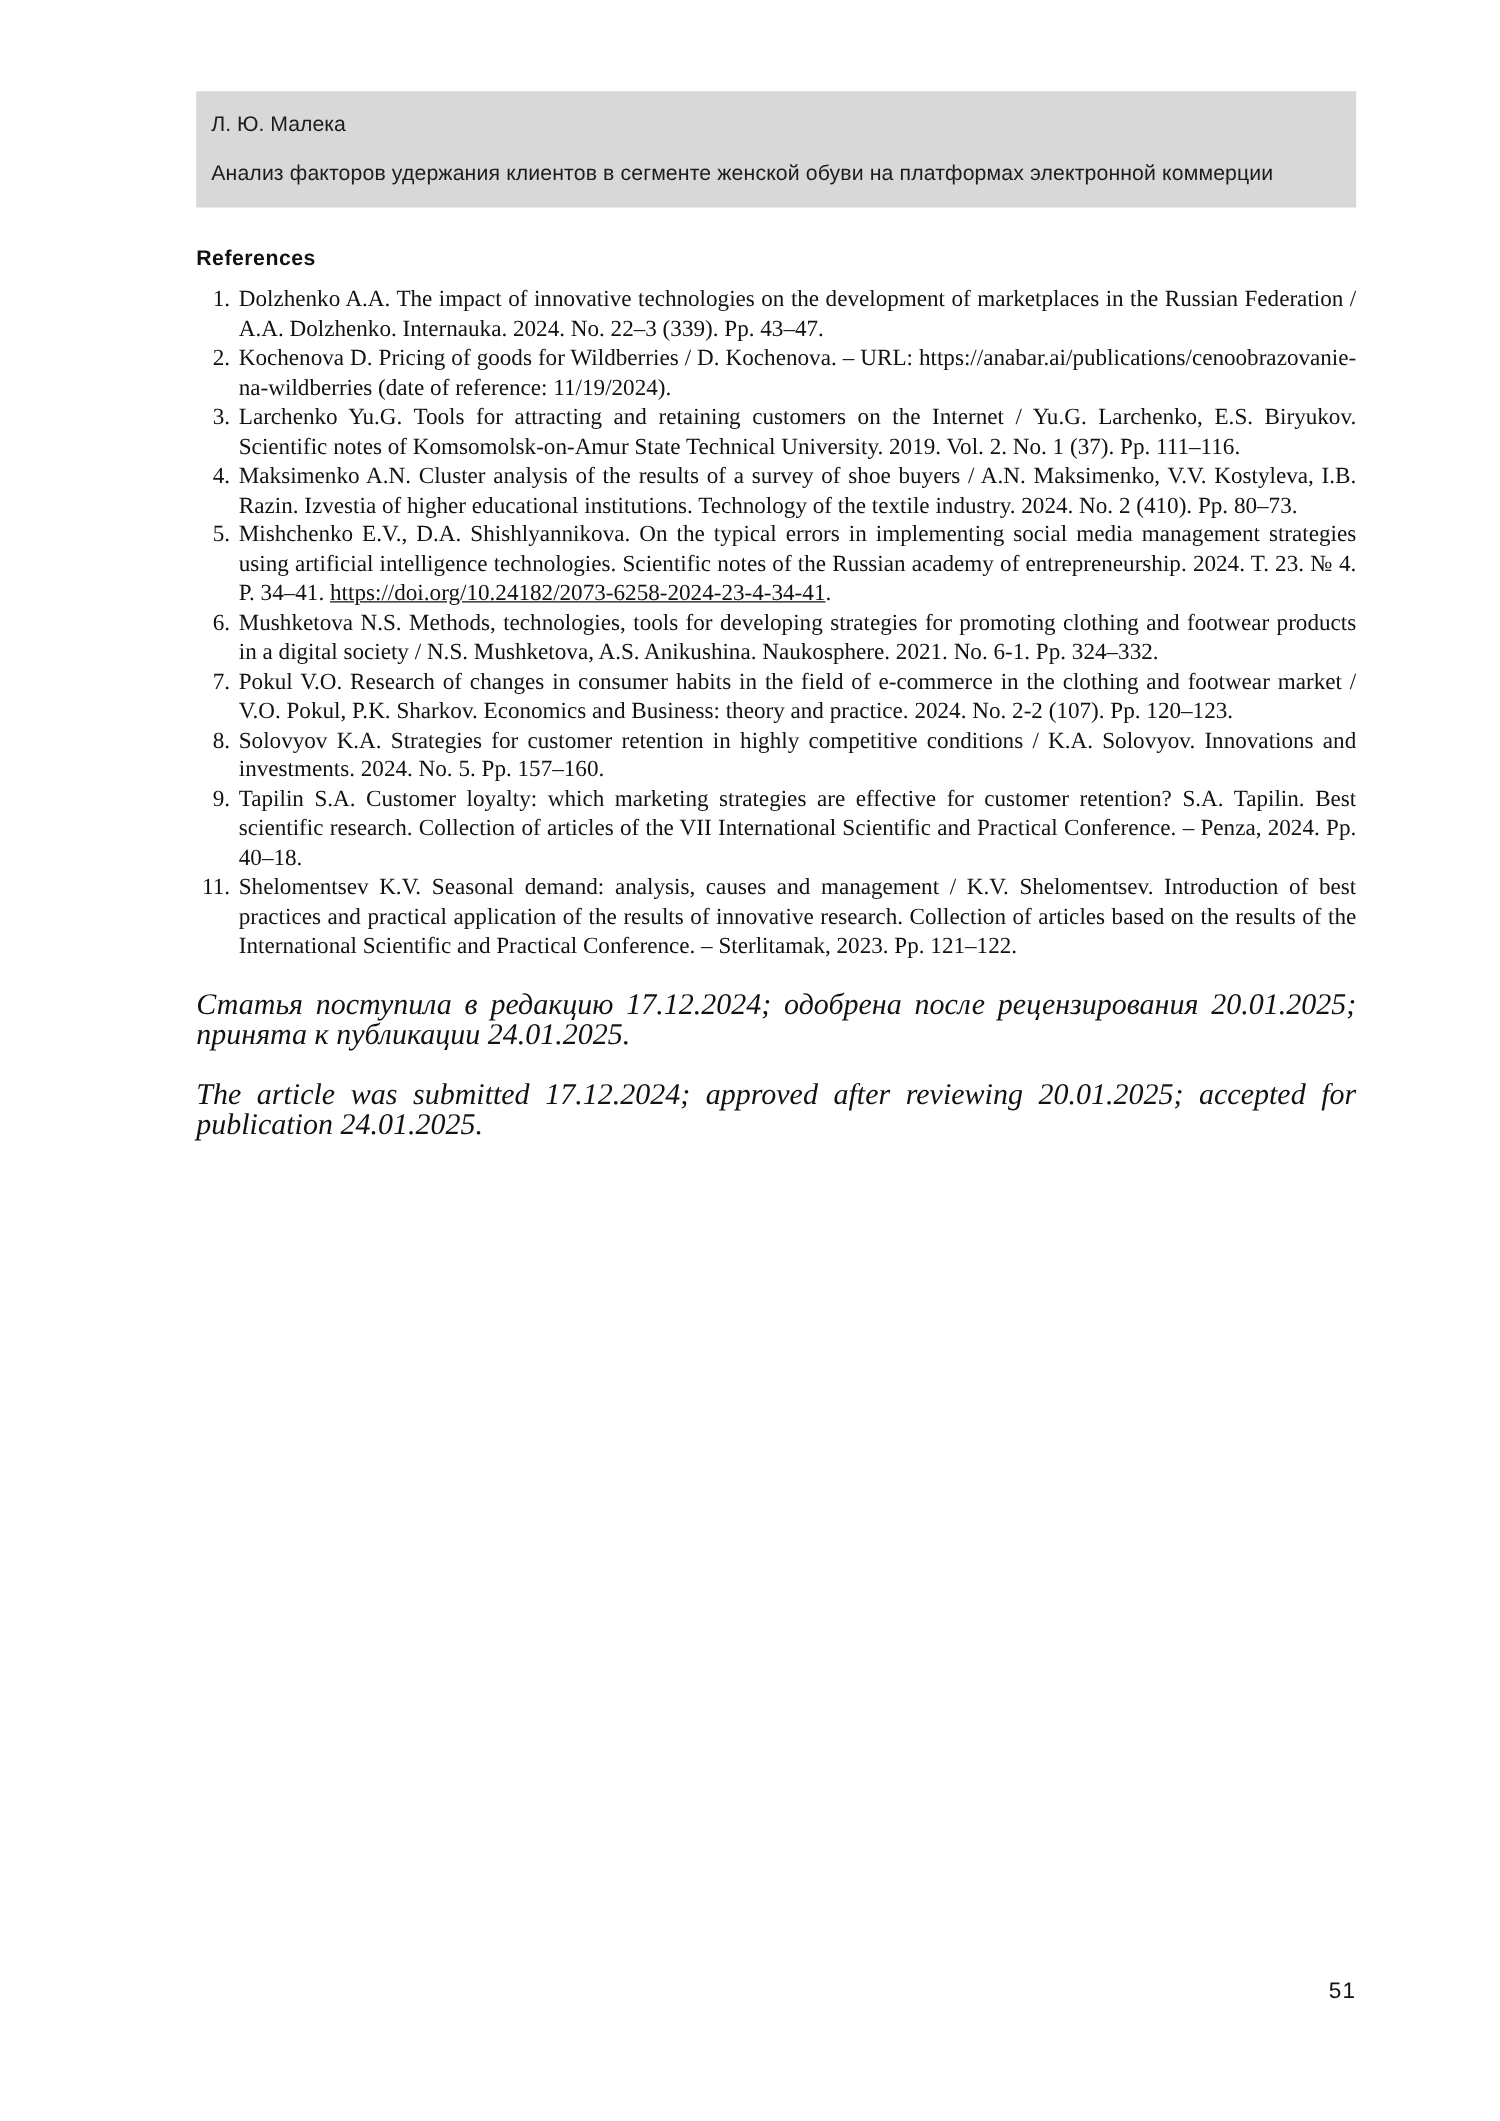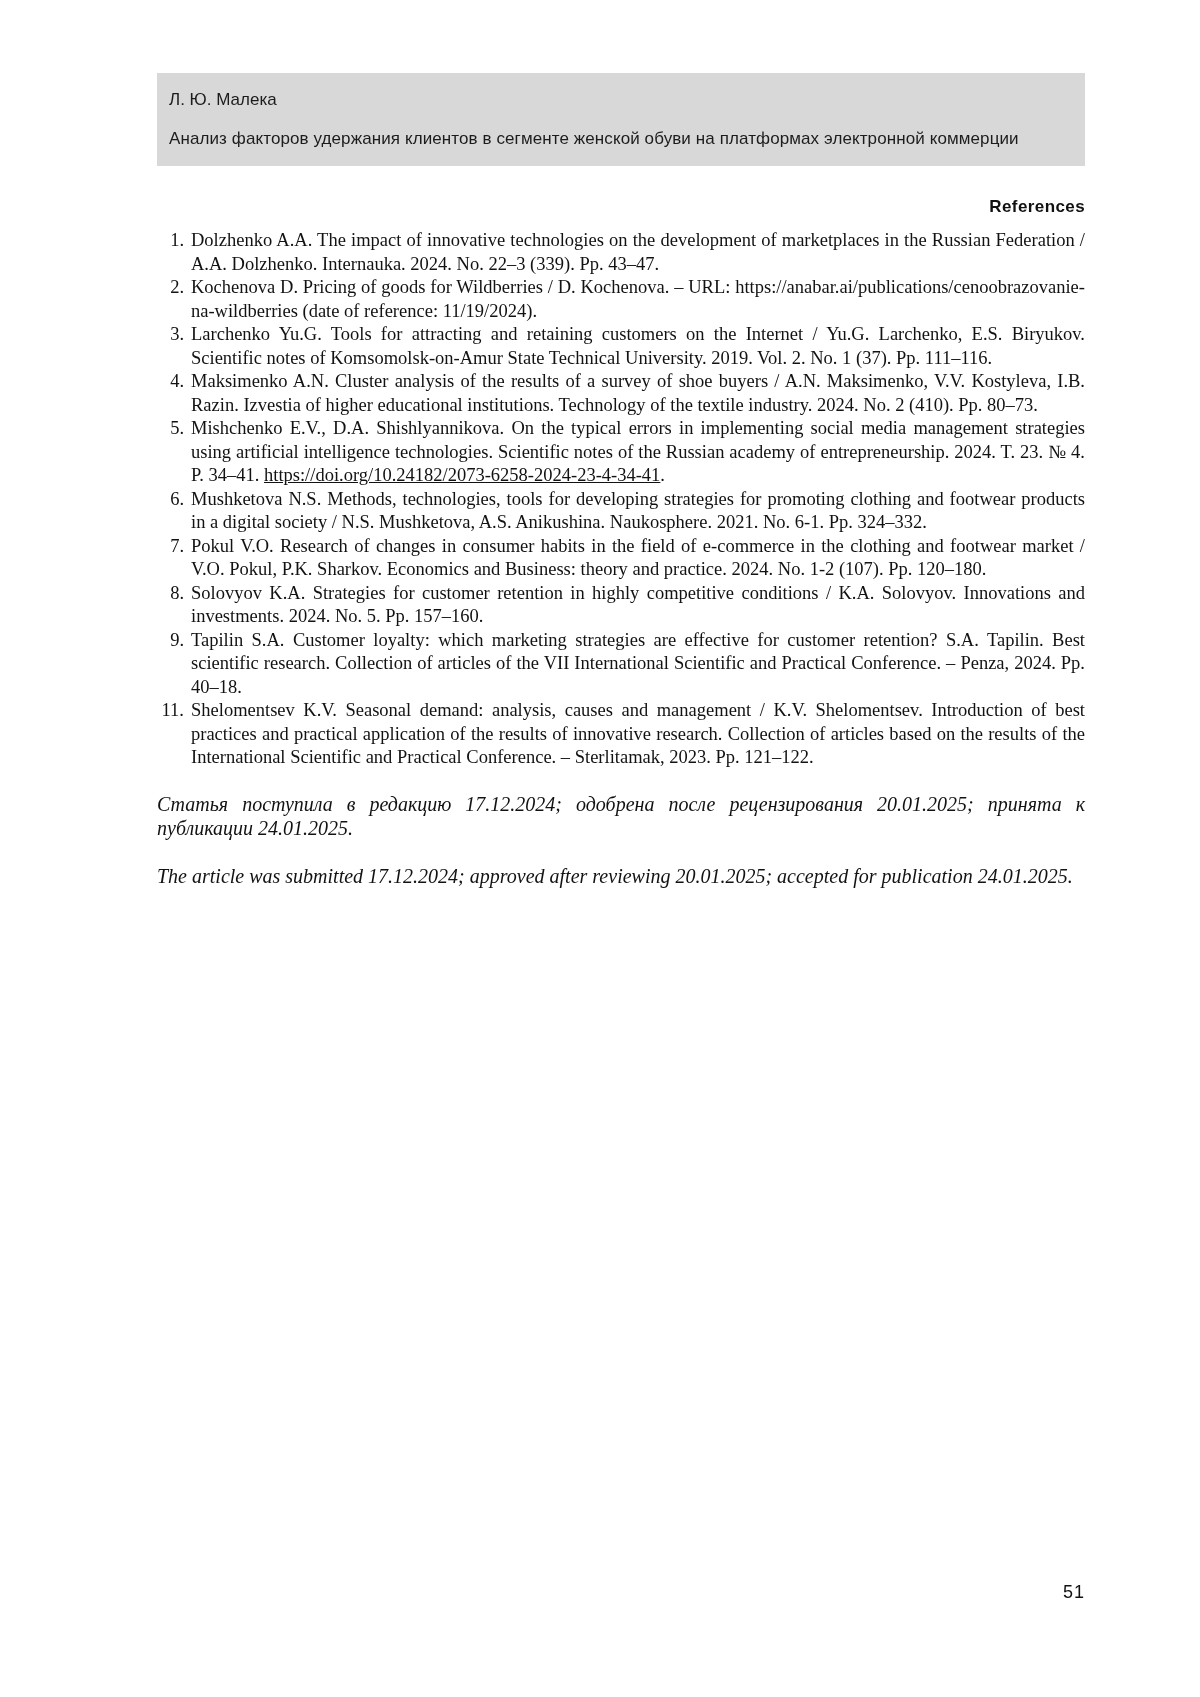--- a/index.html
+++ b/index.html
@@ -31,21 +31,21 @@
     font-family: "Liberation Sans", sans-serif;
     font-size: 17px;
     line-height: 27px;
     color: #1c1c1c;
   }
   .rh-author { white-space: nowrap; }
   .rh-title { white-space: nowrap; letter-spacing: 0.1px; margin-top: 12px; }
   
   .refs-heading {
     margin: 31px 0 12px 0;
-    text-align: right;
+    text-align: left;
     font-family: "Liberation Sans", sans-serif;
     font-weight: bold;
     font-size: 17px;
     letter-spacing: 0.4px;
     color: #111;
   }
   
   .refs-list {
     margin: 0;
     padding: 0;
@@ -68,21 +68,21 @@
   }
   .ref-link {
     text-decoration: underline;
     color: inherit;
     cursor: pointer;
     font-family: Liberation Serif, serif;
   }
   
   .note {
     font-style: italic;
-    font-size: 20px;
+    font-size: 24px;
     line-height: 24px;
     text-align: justify;
     margin: 0;
   }
   .note-ru { margin-top: 22px; }
   .note-en { margin-top: 24px; }
   
   .page-number {
     position: absolute;
     right: 115px;
@@ -106,21 +106,21 @@
 
     <h2 class="refs-heading">References</h2>
 
     <ol class="refs-list" id="refs-list">
         <li class="ref-item"><span class="ref-num">1.</span><span class="ref-text">Dolzhenko A.A. The impact of innovative technologies on the development of marketplaces in the Russian Federation / A.A. Dolzhenko. Internauka. 2024. No. 22–3 (339). Pp. 43–47.</span></li>
         <li class="ref-item"><span class="ref-num">2.</span><span class="ref-text">Kochenova D. Pricing of goods for Wildberries / D. Kochenova. – URL: https://anabar.ai/publications/cenoobrazovanie-na-wildberries (date of reference: 11/19/2024).</span></li>
         <li class="ref-item"><span class="ref-num">3.</span><span class="ref-text">Larchenko Yu.G. Tools for attracting and retaining customers on the Internet / Yu.G. Larchenko, E.S. Biryukov. Scientific notes of Komsomolsk-on-Amur State Technical University. 2019. Vol. 2. No. 1 (37). Pp. 111–116.</span></li>
         <li class="ref-item"><span class="ref-num">4.</span><span class="ref-text">Maksimenko A.N. Cluster analysis of the results of a survey of shoe buyers / A.N. Maksimenko, V.V. Kostyleva, I.B. Razin. Izvestia of higher educational institutions. Technology of the textile industry. 2024. No. 2 (410). Pp. 80–73.</span></li>
         <li class="ref-item"><span class="ref-num">5.</span><span class="ref-text">Mishchenko E.V., D.A. Shishlyannikova. On the typical errors in implementing social media management strategies using artificial intelligence technologies. Scientific notes of the Russian academy of entrepreneurship. 2024. T. 23. № 4. P. 34–41. <span class="ref-link">https://doi.org/10.24182/2073-6258-2024-23-4-34-41</span>.</span></li>
         <li class="ref-item"><span class="ref-num">6.</span><span class="ref-text">Mushketova N.S. Methods, technologies, tools for developing strategies for promoting clothing and footwear products in a digital society / N.S. Mushketova, A.S. Anikushina. Naukosphere. 2021. No. 6-1. Pp. 324–332.</span></li>
-        <li class="ref-item"><span class="ref-num">7.</span><span class="ref-text">Pokul V.O. Research of changes in consumer habits in the field of e-commerce in the clothing and footwear market / V.O. Pokul, P.K. Sharkov. Economics and Business: theory and practice. 2024. No. 1-2 (107). Pp. 120–180.</span></li>
+        <li class="ref-item"><span class="ref-num">7.</span><span class="ref-text">Pokul V.O. Research of changes in consumer habits in the field of e-commerce in the clothing and footwear market / V.O. Pokul, P.K. Sharkov. Economics and Business: theory and practice. 2024. No. 2-2 (107). Pp. 120–123.</span></li>
         <li class="ref-item"><span class="ref-num">8.</span><span class="ref-text">Solovyov K.A. Strategies for customer retention in highly competitive conditions / K.A. Solovyov. Innovations and investments. 2024. No. 5. Pp. 157–160.</span></li>
         <li class="ref-item"><span class="ref-num">9.</span><span class="ref-text">Tapilin S.A. Customer loyalty: which marketing strategies are effective for customer retention? S.A. Tapilin. Best scientific research. Collection of articles of the VII International Scientific and Practical Conference. – Penza, 2024. Pp. 40–18.</span></li>
         <li class="ref-item"><span class="ref-num">11.</span><span class="ref-text">Shelomentsev K.V. Seasonal demand: analysis, causes and management / K.V. Shelomentsev. Introduction of best practices and practical application of the results of innovative research. Collection of articles based on the results of the International Scientific and Practical Conference. – Sterlitamak, 2023. Pp. 121–122.</span></li>
       </ol>
 
     <p class="note note-ru">Статья поступила в редакцию 17.12.2024; одобрена после рецензирования 20.01.2025; принята к публикации 24.01.2025.</p>
 
     <p class="note note-en">The article was submitted 17.12.2024; approved after reviewing 20.01.2025; accepted for publication 24.01.2025.</p>
 
   </div>

